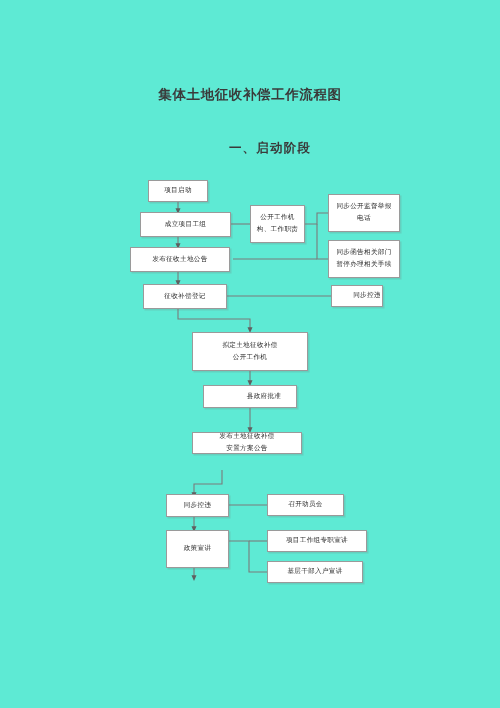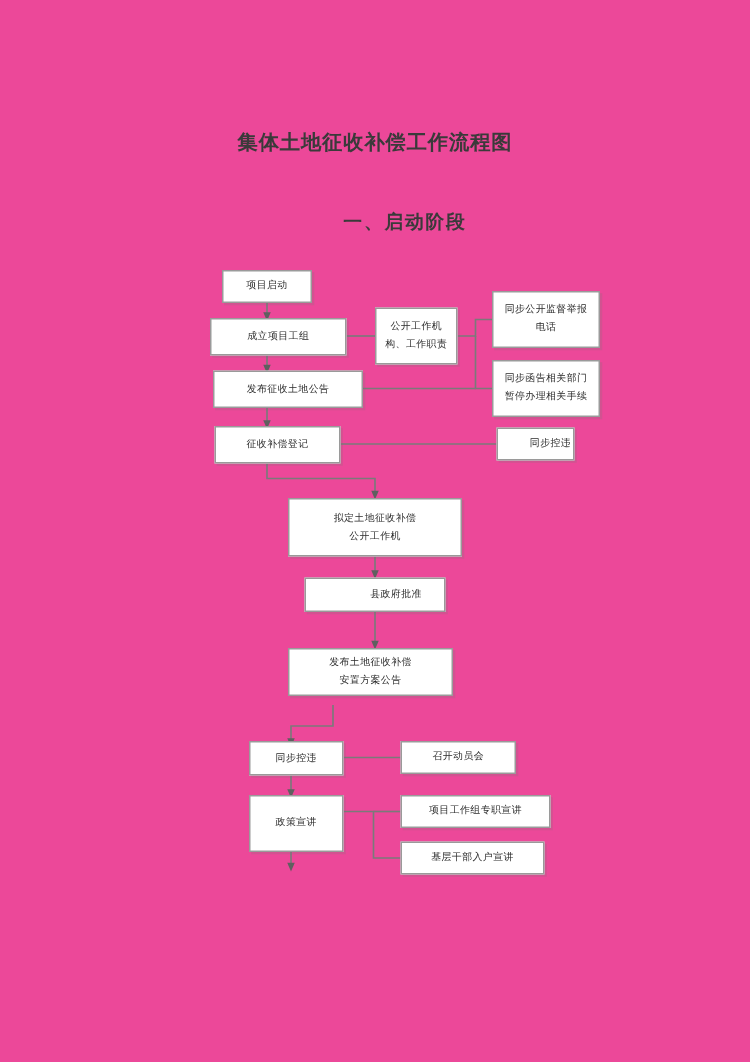--- a/index.html
+++ b/index.html
@@ -14,21 +14,21 @@
     font-family: "DejaVu Sans", "Liberation Sans", sans-serif;
     color: #1a1a1a;
     overflow: hidden;
   }
 
   #page {
     position: absolute;
     left: 0; top: 0;
     width: 500px;
     height: 708px;
-    background: #ec4899;
+    background: #5eead4;
   }
 
   .doc-title {
     position: absolute;
     left: 0;
     top: 86px;
     width: 500px;
     text-align: center;
     font-family: "DejaVu Serif", "Liberation Serif", serif;
     font-size: 13.5px;
@@ -150,21 +150,21 @@
     <div class="node" style="left:250px; top:205px; width:55px; height:38px;">
       <span class="ln">公开工作机</span>
       <span class="ln">构、工作职责</span>
     </div>
 
     <div class="node" style="left:328px; top:194px; width:72px; height:38px;">
       <span class="ln">同步公开监督举报</span>
       <span class="ln">电话</span>
     </div>
 
-    <div class="node" style="left:142px; top:247px; width:100px; height:25px;">
+    <div class="node" style="left:130px; top:247px; width:100px; height:25px;">
       <span class="ln">发布征收土地公告</span>
     </div>
 
     <div class="node" style="left:328px; top:240px; width:72px; height:38px;">
       <span class="ln">同步函告相关部门</span>
       <span class="ln">暂停办理相关手续</span>
     </div>
 
     <div class="node" style="left:143px; top:284px; width:84px; height:25px;">
       <span class="ln">征收补偿登记</span>
@@ -176,21 +176,21 @@
 
     <div class="node" style="left:192px; top:332px; width:116px; height:39px;align-items:center;">
       <span class="ln">拟定土地征收补偿</span>
       <span class="ln">公开工作机</span>
     </div>
 
     <div class="node" style="left:203px; top:385px; width:94px; height:23px;padding-left:28px;">
       <span class="ln">县政府批准</span>
     </div>
 
-    <div class="node" style="left:192px; top:432px; width:110px; height:32px;text-align:center;">
+    <div class="node" style="left:192px; top:432px; width:110px; height:22px;text-align:center;">
       <span class="ln">发布土地征收补偿</span>
       <span class="ln">安置方案公告</span>
     </div>
 
     <div class="node" style="left:166px; top:494px; width:63px; height:23px;">
       <span class="ln">同步控违</span>
     </div>
 
     <div class="node" style="left:267px; top:494px; width:77px; height:22px;">
       <span class="ln">召开动员会</span>

